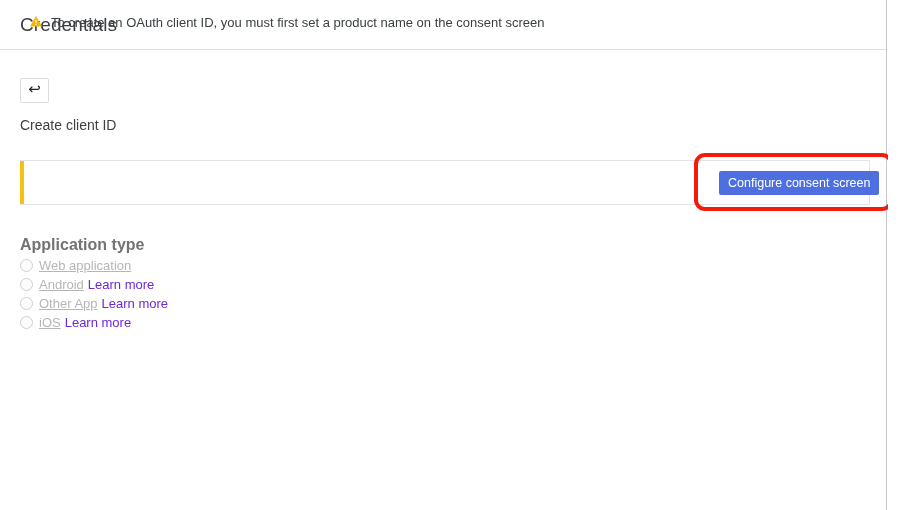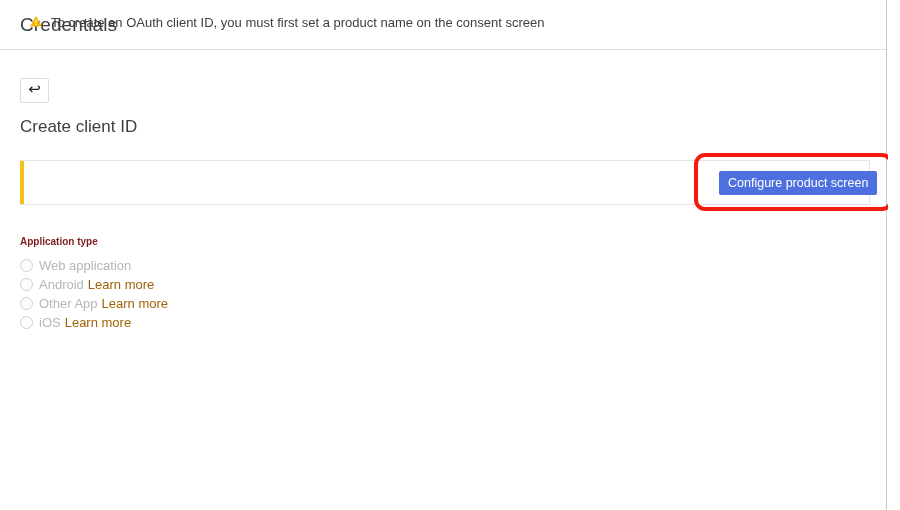--- a/index.html
+++ b/index.html
@@ -75,21 +75,21 @@
     font-family: "DejaVu Sans", sans-serif;
     position: relative;
     top: -1px;
   }
 
   
   .subtitle {
     position: absolute;
     left: 20px;
     top: 117px;
-    font-size: 17px;
+    font-size: 14px;
     color: #3c4043;
     white-space: nowrap;
   }
 
   
   .banner {
     position: absolute;
     left: 20px;
     top: 160px;
     width: 850px;
@@ -155,23 +155,23 @@
     border-radius: 11px;
     box-sizing: border-box;
     pointer-events: none;
   }
 
   
   .group-label {
     position: absolute;
     left: 20px;
     top: 236px;
-    font-size: 10px;
+    font-size: 16px;
     font-weight: bold;
-    color: #7f1d1d;
+    color: #737373;
     white-space: nowrap;
   }
   .radio-list {
     position: absolute;
     left: 20px;
     top: 256px;
   }
   .radio-row {
     display: flex;
     align-items: center;
@@ -184,24 +184,25 @@
     border: 1px solid #cfcfcf;
     border-radius: 50%;
     background: #fcfcfc;
     box-sizing: border-box;
     flex: none;
     margin-right: 6px;
   }
   .radio-label {
     font-size: 13px;
     color: #b6b6b6;
+    text-decoration: underline;
   }
   .learn-more {
     font-size: 13px;
-    color: #a16207;
+    color: #6d28d9;
     margin-left: 4px;
     cursor: pointer;
   }
 </style>
 </head>
 <body>
 
 <div class="page">
 
   <div class="header">
@@ -219,21 +220,21 @@
   </div>
 
   <svg class="warn-icon" viewBox="0 0 24 24">
     <path d="M12 2 L23 21 L1 21 Z" fill="#f5b400"></path>
     <rect x="11" y="9" width="2" height="6" fill="#ffffff"></rect>
     <rect x="11" y="16.5" width="2" height="2" fill="#ffffff"></rect>
   </svg>
 
   <div class="banner-text">To create an OAuth client ID, you must first set a product name on the consent screen</div>
 
-  <button class="consent-button">Configure product screen</button>
+  <button class="consent-button">Configure consent screen</button>
 
   <div class="highlight-box"></div>
 
   <div class="group-label">Application type</div>
 
   <div class="radio-list">
 
     <div class="radio-row">
       <span class="radio-dot"></span>
       <span class="radio-label">Web application</span>

